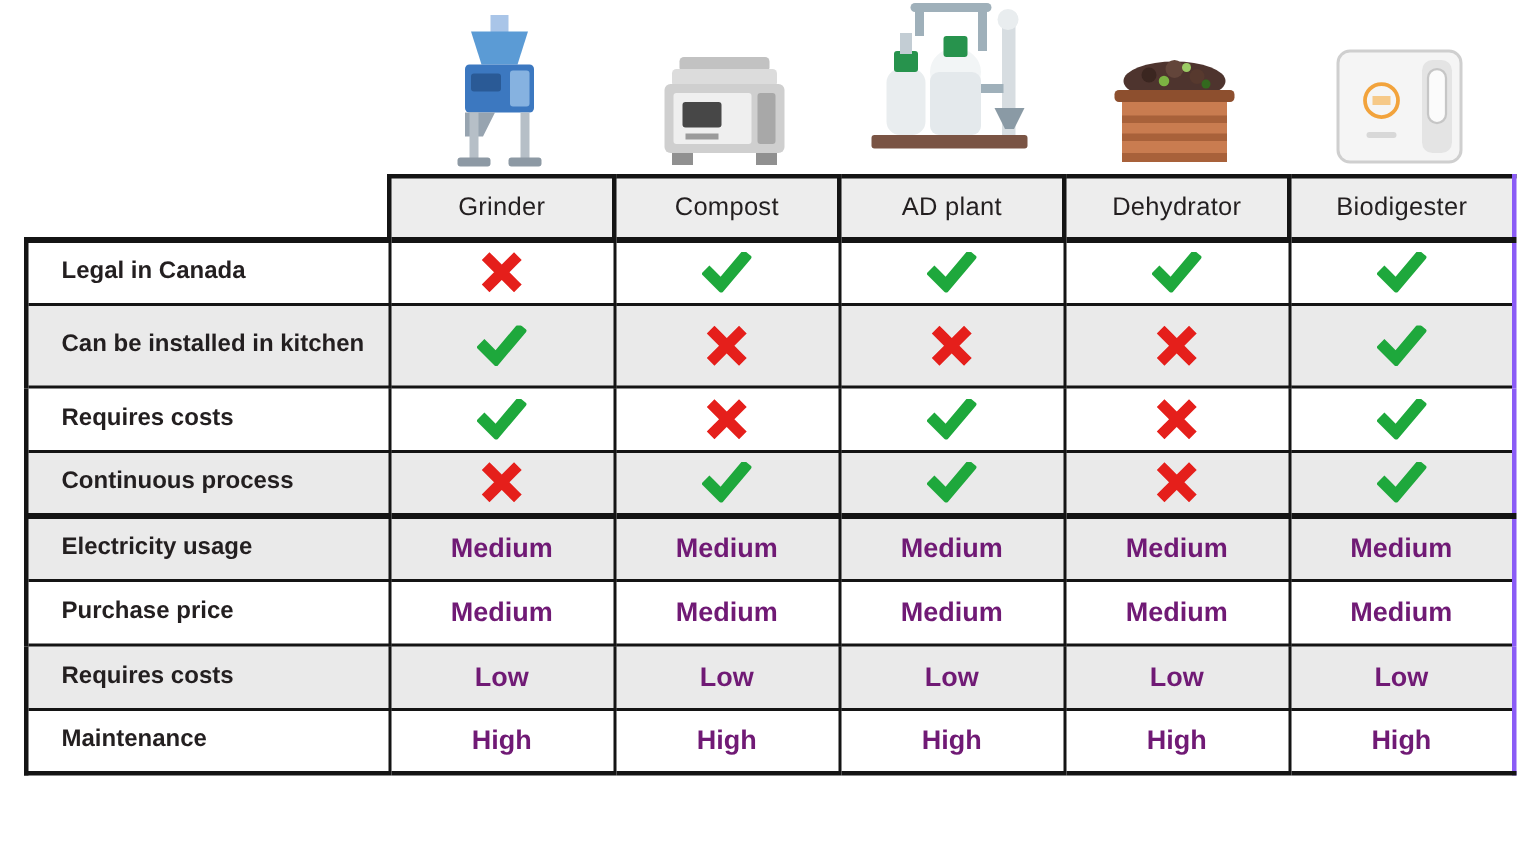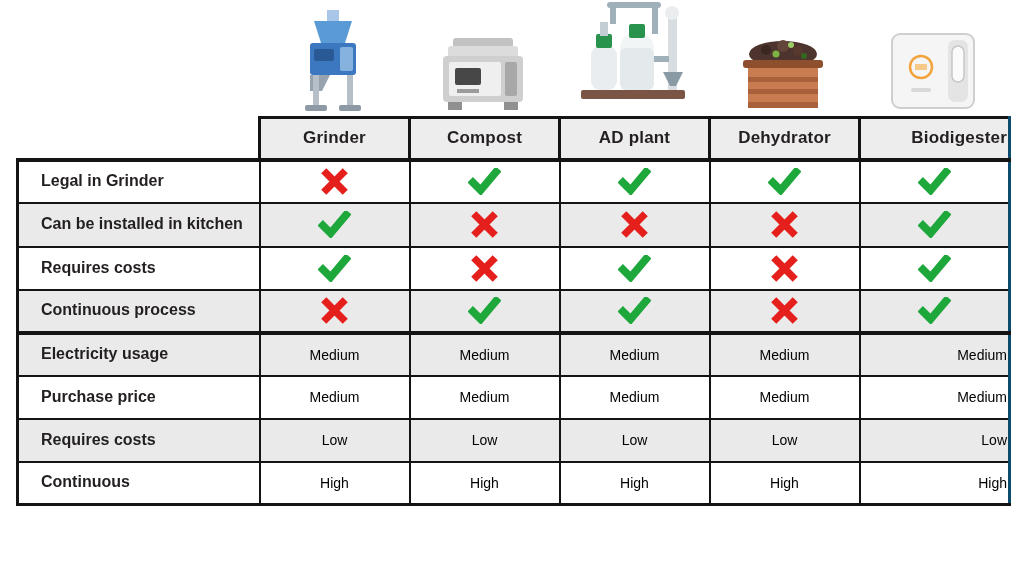--- a/index.html
+++ b/index.html
@@ -34,21 +34,21 @@
     width: 992px;
     table-layout: fixed;
   }
   table.cmp th, table.cmp td {
     border: 2px solid #141414;
     vertical-align: middle;
   }
   thead th.machine {
     background: #ededed;
     font-size: 17px;
-    font-weight: bold;
+    font-weight: normal;
     color: #231f20;
     height: 42px;
     text-align: center;
     border-width: 3px;
     letter-spacing: 0.2px;
   }
   thead th.blank {
     border: none;
     background: transparent;
   }
@@ -59,31 +59,31 @@
     font-weight: bold;
     color: #231f20;
     line-height: 1.18;
     background: #ffffff;
   }
   tbody td {
     text-align: center;
     height: 43px;
     background: #ffffff;
   }
-  tbody tr.tall td, tbody tr.tall th { height: 44px; }
+  tbody tr.tall td, tbody tr.tall th { height: 55px; }
   tbody tr.alt td, tbody tr.alt th { background: #eaeaea; }
   tbody tr.first-body-row th, tbody tr.first-body-row td { border-top: 4px solid #141414; }
   tbody tr.section-start th, tbody tr.section-start td { border-top: 4px solid #141414; }
   tbody tr:last-child th, tbody tr:last-child td { border-bottom: 3px solid #141414; }
   tbody th.row-label { border-left: 3px solid #141414; }
-  table.cmp th:last-child, table.cmp td:last-child { border-right: 3px solid #0c4a6e; text-align: right; }
+  table.cmp th:last-child, table.cmp td:last-child { border-right: 3px solid #8b5cf6; }
   td.text-val {
-    font-size: 14px;
-    color: #000000;
-    font-weight: normal;
+    font-size: 18px;
+    color: #701a75;
+    font-weight: bold;
   }
   .mark { width: 33px; height: 27px; display: block; margin: 0 auto; }
   .mark-x { width: 27px; height: 27px; }
 </style>
 </head>
 <body>
 
 <div class="canvas">
   <div class="icons-row">
       <div></div>
@@ -173,21 +173,21 @@
           <th class="blank"></th>
           <th class="machine">Grinder</th>
           <th class="machine">Compost</th>
           <th class="machine">AD plant</th>
           <th class="machine">Dehydrator</th>
           <th class="machine">Biodigester</th>
         </tr>
       </thead>
     <tbody>
         <tr class="first-body-row">
-          <th class="row-label">Legal in Grinder</th>
+          <th class="row-label">Legal in Canada</th>
           <td>
             <svg class="mark mark-x" viewBox="0 0 28 28">
   <path d="M5.5 5.5 L22.5 22.5 M22.5 5.5 L5.5 22.5" fill="none" stroke="#e51f1b" stroke-width="7.5" stroke-linecap="square"></path>
             </svg>
           </td>
           <td>
             <svg class="mark" viewBox="0 0 34 28">
   <path d="M5 15 L13 23 L29 4" fill="none" stroke="#1ea83c" stroke-width="8" stroke-linecap="square" stroke-linejoin="miter"></path>
             </svg>
           </td>
@@ -309,21 +309,21 @@
         </tr>
         <tr class="alt">
           <th class="row-label">Requires costs</th>
           <td class="text-val">Low</td>
           <td class="text-val">Low</td>
           <td class="text-val">Low</td>
           <td class="text-val">Low</td>
           <td class="text-val">Low</td>
         </tr>
         <tr>
-          <th class="row-label">Continuous</th>
+          <th class="row-label">Maintenance</th>
           <td class="text-val">High</td>
           <td class="text-val">High</td>
           <td class="text-val">High</td>
           <td class="text-val">High</td>
           <td class="text-val">High</td>
         </tr>
       </tbody>
   </table>
 </div>
 

